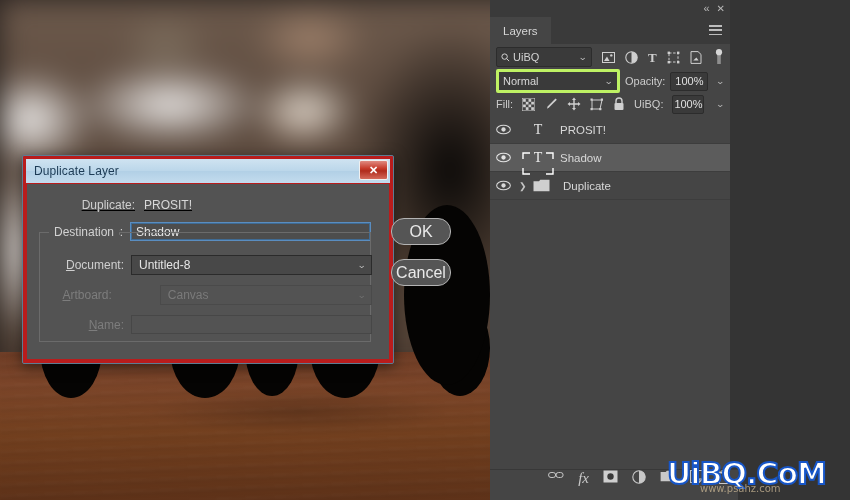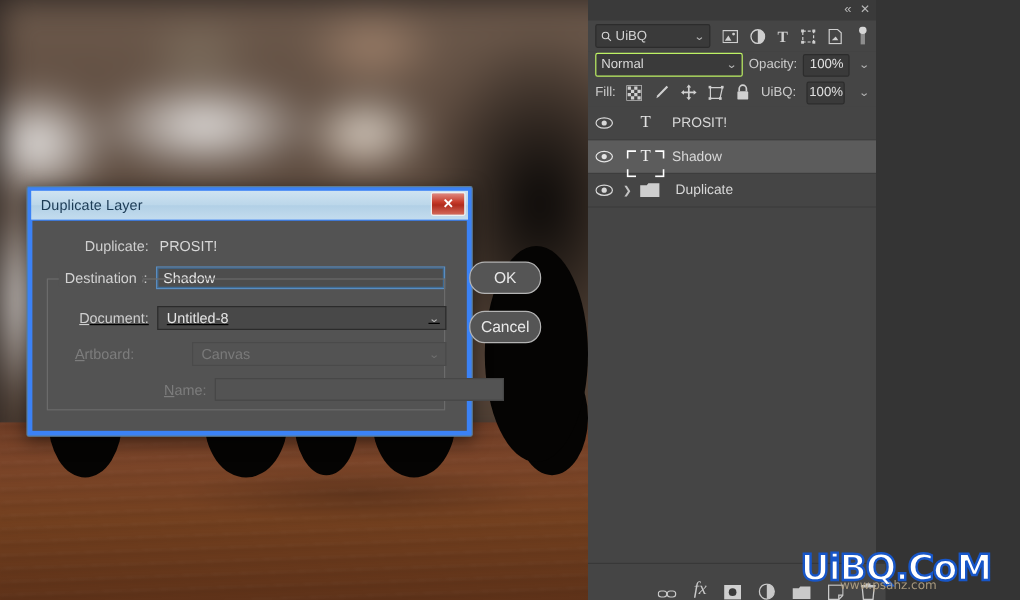--- a/index.html
+++ b/index.html
@@ -58,21 +58,21 @@
     background: #050403;
     border-radius: 50%;
     filter: blur(0.6px);
   }
 
   
   .dialog {
     position: absolute;
     left: 22px; top: 155px;
     width: 372px; height: 209px;
-    background: #3b82f6;
+    background: #b91c1c;
     border: 1px solid #5d7c93;
     border-radius: 2px;
     box-shadow: 0 3px 14px rgba(0,0,0,0.5);
     box-sizing: border-box;
     padding: 3px;
   }
   .dialog-titlebar {
     height: 24px;
     position: relative;
     background: linear-gradient(180deg, #cfe3f1 0%, #bcd7ea 48%, #b2d0e6 52%, #c3dcee 100%);
@@ -146,21 +146,21 @@
     background: #535353; padding: 0 5px;
     font-size: 12px; color: #d2d2d2;
   }
 
   .pillbtn {
     position: absolute;
     width: 58px; height: 25px;
     border: 1px solid #b4b4b4;
     border-radius: 13px;
     background: #555555;
-    color: #e9e9e9; font-size: 13px;
+    color: #e9e9e9; font-size: 16px;
     display: flex; align-items: center; justify-content: center;
     cursor: pointer;
   }
 
   
   .panel {
     position: absolute;
     left: 490px; top: 0; width: 360px; height: 500px;
     background: #343434;
   }
@@ -211,21 +211,21 @@
   }
   .ficons { display: flex; align-items: center; gap: 10px; margin-left: 10px; }
   .ficon { color: #cfcfcf; display: flex; align-items: center; justify-content: center; cursor: pointer; }
 
   .blendrow {
     height: 22px; background: #454545;
     display: flex; align-items: center; padding: 0 6px; gap: 5px;
   }
   .blendsel {
     width: 122px; height: 18px;
-    background: #3a3a3a; border: 1px solid #bef264; border-radius: 2px;
+    background: #3a3a3a; border: 3px solid #bef264; border-radius: 2px;
     display: flex; align-items: center; justify-content: space-between;
     color: #d8d8d8; font-size: 11px; padding: 0 4px;
   }
   .minilabel { color: #cccccc; font-size: 11px; }
   .numfield {
     width: 40px; height: 17px;
     background: #3a3a3a; border: 1px solid #2c2c2c; border-radius: 2px;
     color: #e0e0e0; font-size: 11px;
     display: flex; align-items: center; justify-content: center;
   }
@@ -248,21 +248,21 @@
     cursor: pointer;
   }
   .thumbcell { width: 44px; display: flex; align-items: center; justify-content: center; position: relative;}
   .layername { color: #d8d8d8; font-size: 11.5px; }
   .arrow-tog { color: #c3c3c3; font-size: 9px; margin-right: 3px; }
 
   .panel-bottom {
     position: absolute; left: 0; bottom: 0; width: 240px; height: 30px;
     background: #454545;
     border-top: 1px solid #383838;
-    display: flex; align-items: flex-end; justify-content: flex-end;
+    display: flex; align-items: flex-start; justify-content: flex-end;
     gap: 14px; padding-right: 8px;
   }
   .bicon { color: #c9c9c9; cursor: pointer; display: flex; align-items: center; }
 
   
   .watermark {
     position: absolute; left: 667px; top: 459px;
     font-size: 30px; font-weight: bold;
     font-family: "DejaVu Sans", sans-serif;
     color: #ffffff;
@@ -295,70 +295,80 @@
   </div>
 
   <div class="dialog">
     <div class="dialog-titlebar">
       <div class="dialog-title">Duplicate Layer</div>
       <div class="close-btn">✕</div>
     </div>
 
     <div class="dialog-body">
 
-      <div class="row" style="left:1px; top:14px; width:344px;">
+      <div class="row" style="left:12px; top:14px; width:344px;text-decoration:underline;">
         <div class="lbl" style="width:96px;">Duplicate:</div>
         <div class="static-val" style="margin-left:9px;">PROSIT!</div>
       </div>
 
       <div class="row" style="left:0; top:38px; width:344px;">
         <div class="lbl" style="width:96px;"><span class="u">A</span>s:</div>
         <div class="txtfield focused" style="margin-left:7px; width:241px;">Shadow</div>
       </div>
 
       <div class="groupbox">
         <div class="groupbox-title">Destination</div>
 
-        <div class="row" style="left:-12px; top:22px; width:344px;text-decoration:underline;">
+        <div class="row" style="left:-12px; top:22px; width:344px;">
           <div class="lbl" style="width:96px;"><span class="u">D</span>ocument:</div>
           <div class="selectfield" style="margin-left:7px; width:241px;">
             <span>Untitled-8</span>
             <span class="chev">⌄</span>
           </div>
         </div>
 
         <div class="row" style="left:-12px; top:52px; width:344px;gap:41px;">
           <div class="lbl dim" style="width:96px;"><span class="u">A</span>rtboard:</div>
           <div class="selectfield disabled" style="margin-left:7px; width:241px;">
             <span>Canvas</span>
             <span class="chev dim">⌄</span>
           </div>
         </div>
 
-        <div class="row" style="left:-12px; top:82px; width:344px;padding-left:48px;">
+        <div class="row" style="left:-12px; top:82px; width:344px;">
           <div class="lbl dim" style="width:96px;"><span class="u">N</span>ame:</div>
           <div class="txtfield disabled" style="margin-left:7px; width:241px;"></div>
         </div>
       </div>
 
       <div class="pillbtn" style="left:364px; top:34px;">OK</div>
       <div class="pillbtn" style="left:364px; top:75px;">Cancel</div>
     </div>
   </div>
 
   <div class="panel">
     <div class="panel-inner">
 
       <div class="panel-topbar">
         <div class="tb-icons">
           <span style="letter-spacing:-2px; font-size:11px;">«</span>
           <span style="font-size:10px;">✕</span>
         </div>
       </div>
 
+      <div class="tabstrip">
+        <div class="tab">
+          <span>Layers</span>
+        </div>
+        <div class="panel-menu">
+          <span></span>
+            <span></span>
+            <span></span>
+        </div>
+      </div>
 
       <div class="filterrow">
         <div class="kindsel">
           <span style="display:flex;align-items:center;gap:3px;">
             <svg width="9" height="9" viewBox="0 0 10 10">
               <circle cx="4" cy="4" r="3" fill="none" stroke="#d2d2d2" stroke-width="1.1"></circle>
               <line x1="6.2" y1="6.2" x2="9" y2="9" stroke="#d2d2d2" stroke-width="1.1"></line>
             </svg>
             <span>UiBQ</span>
           </span>

